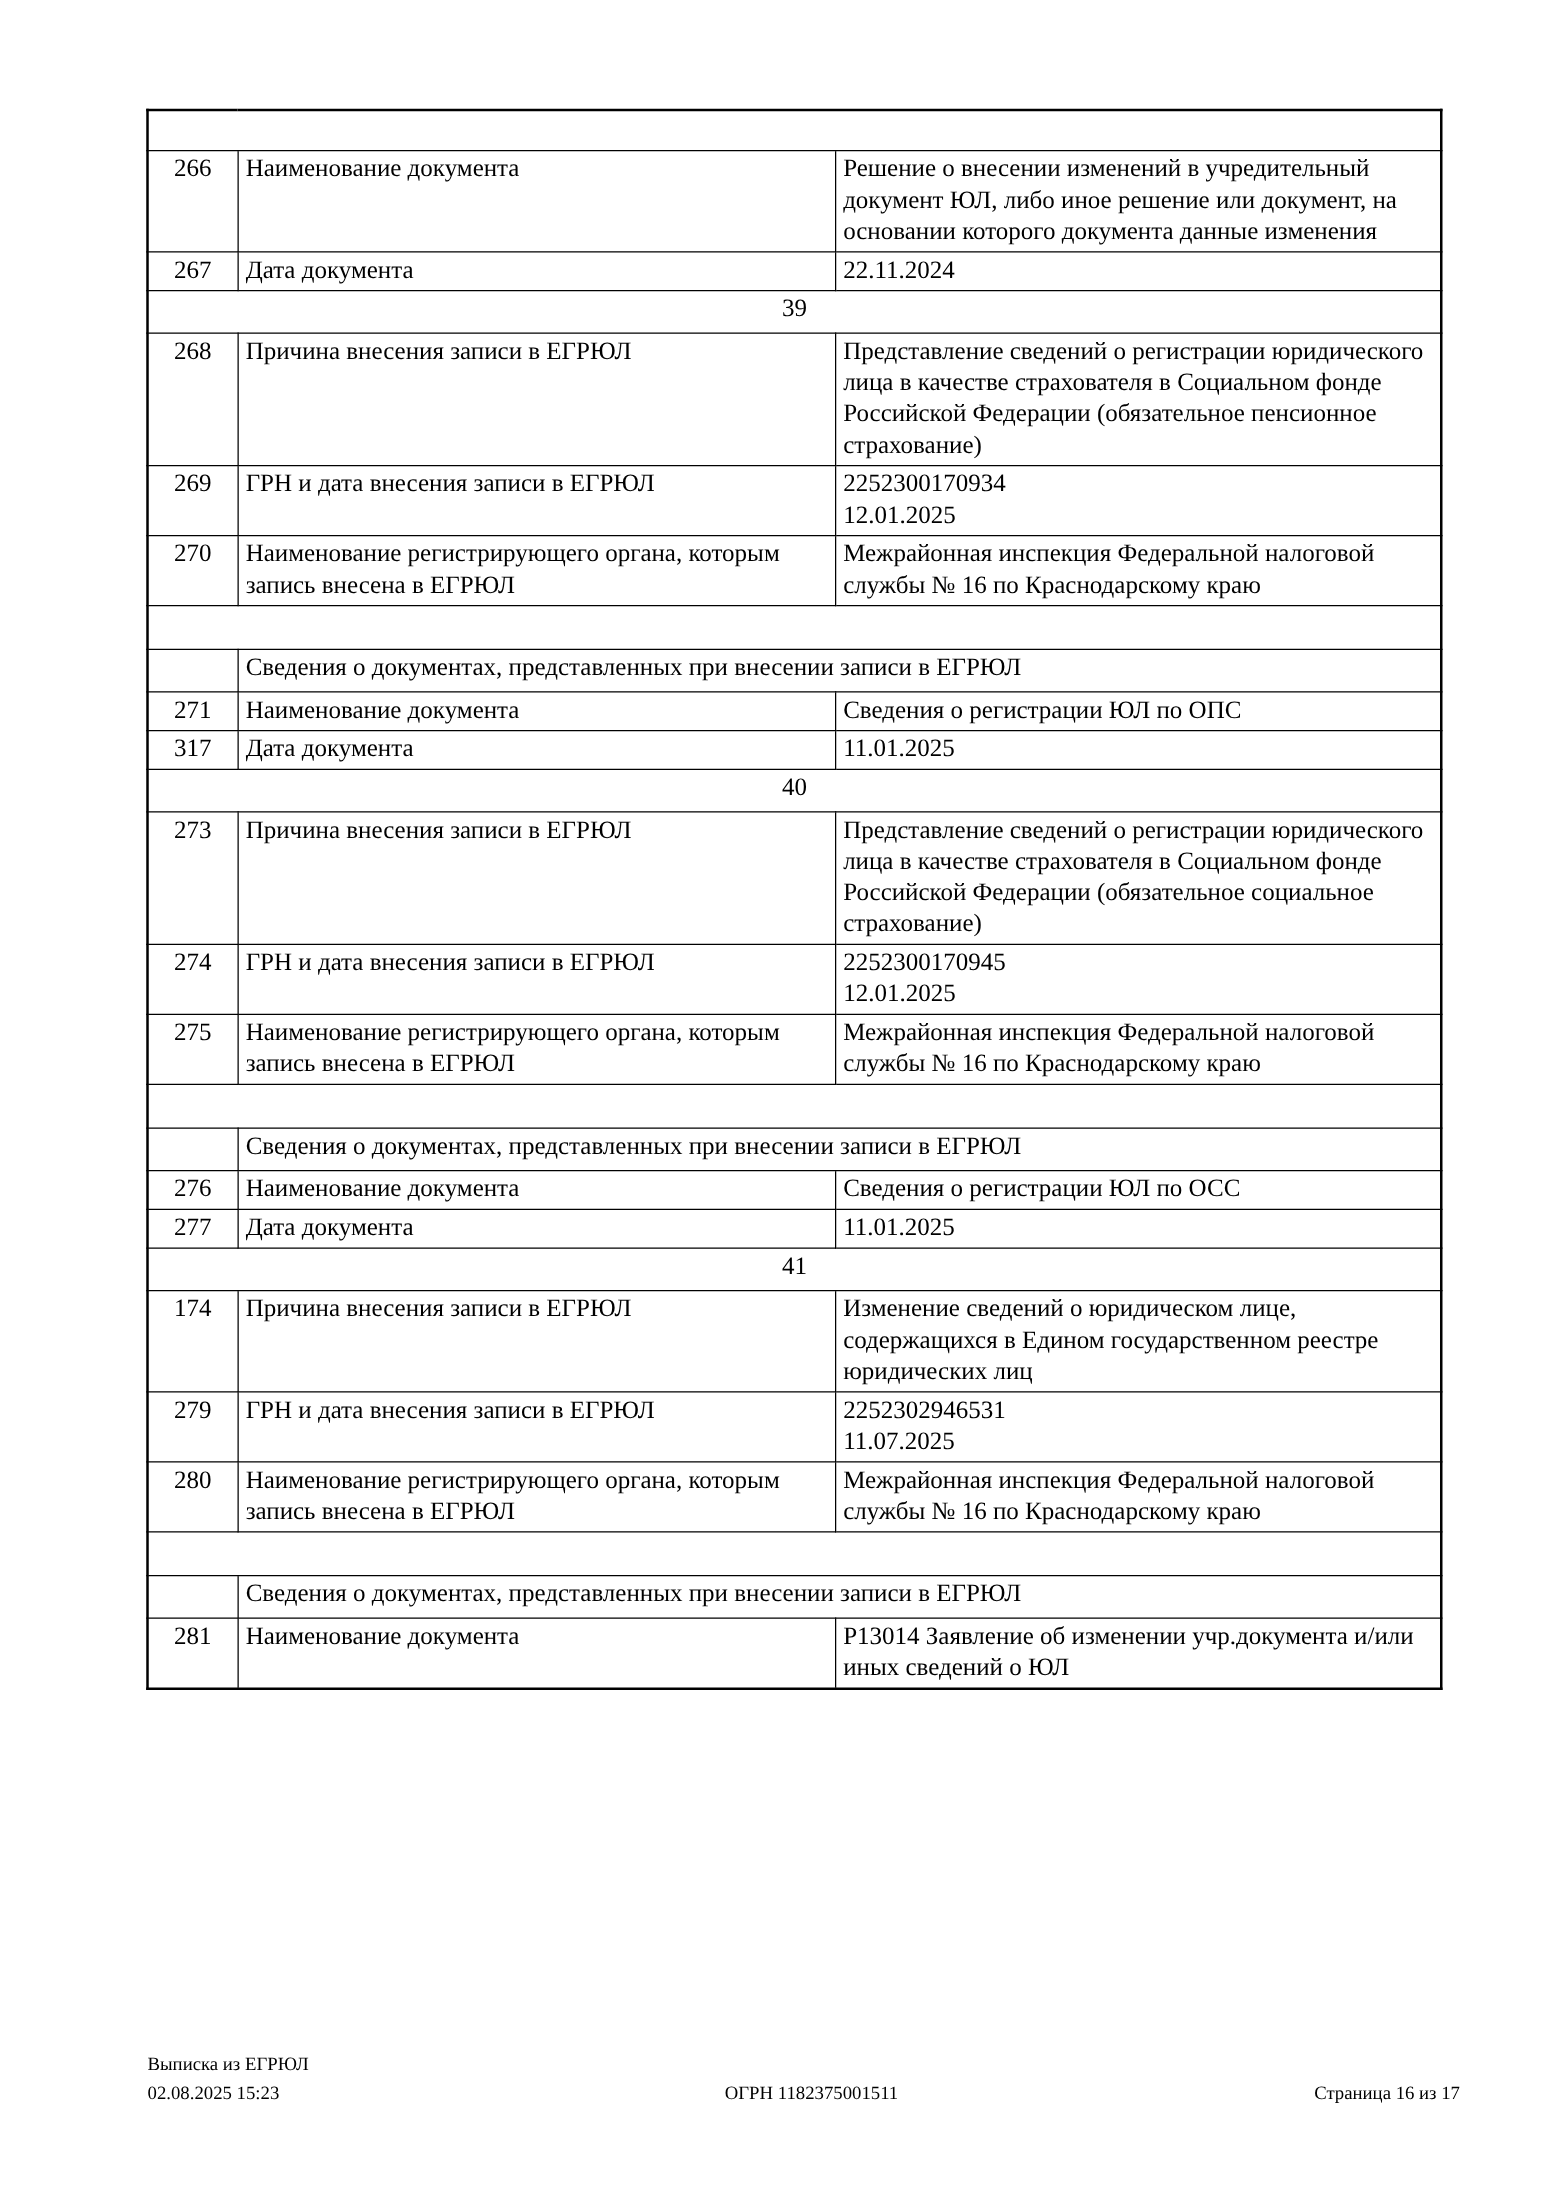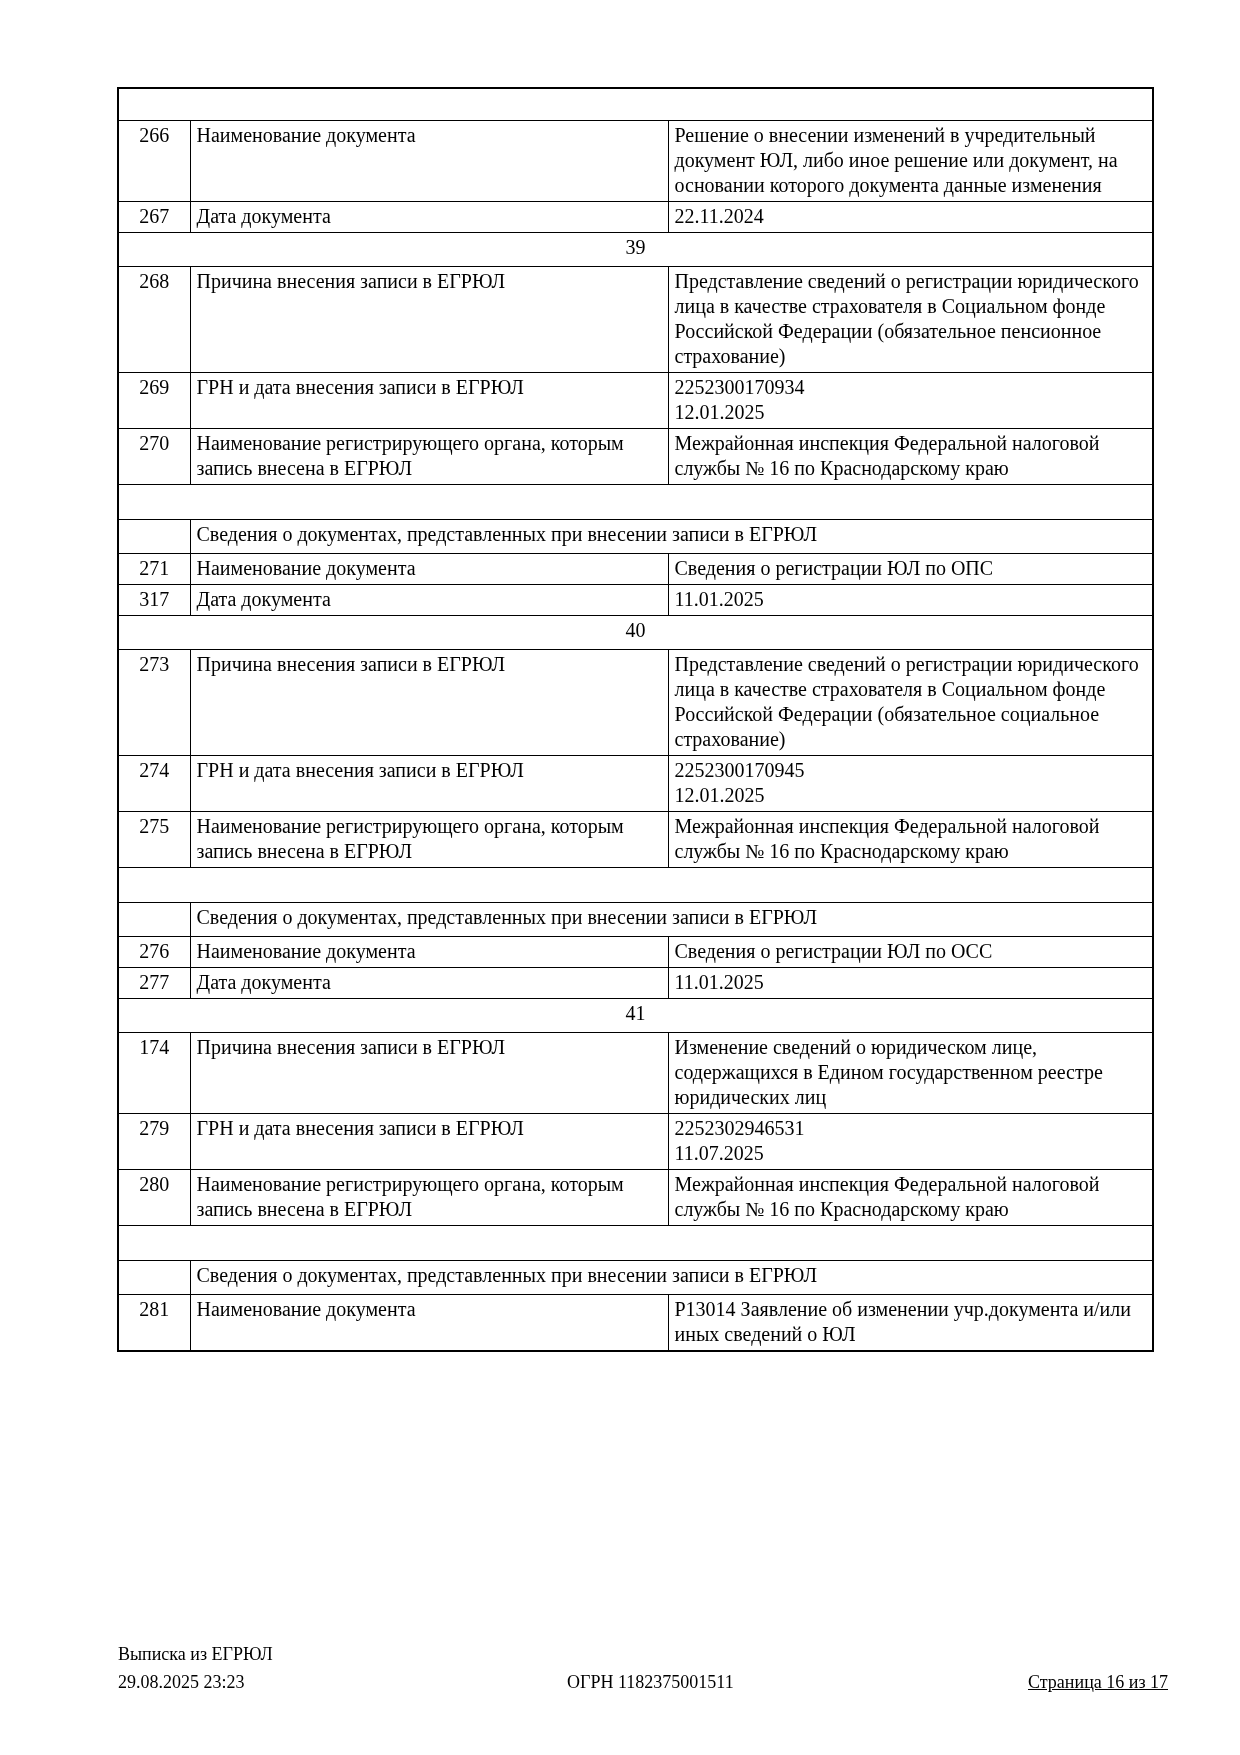--- a/index.html
+++ b/index.html
@@ -49,26 +49,26 @@
   }
   .doc-table tr.r-subheader td { height: 28px; }
   .footer {
     position: absolute;
     left: 118px;
     top: 1641px;
     width: 1050px;
     display: flex;
     justify-content: space-between;
     align-items: flex-end;
-    font-size: 18px;
+    font-size: 15px;
     line-height: 1.55;
   }
   .footer .f-left { text-align: left; }
   .footer .f-center { text-align: right; }
-  .footer .f-right { text-align: center; text-decoration: underline; }
+  .footer .f-right { text-align: center; }
 </style>
 </head>
 <body>
 
 <table class="doc-table">
   <colgroup>
       <col class="c-num">
       <col class="c-label">
       <col class="c-value">
     </colgroup>
@@ -201,17 +201,17 @@
       <td class="num">281</td>
       <td>Наименование документа</td>
       <td class="val">Р13014 Заявление об изменении учр.документа и/или иных сведений о ЮЛ</td>
     </tr>
   </tbody>
 </table>
 
 <div class="footer">
   <div class="f-left">
     <div>Выписка из ЕГРЮЛ</div>
-    <div>29.08.2025 23:23</div>
+    <div>02.08.2025 15:23</div>
   </div>
   <div class="f-center">ОГРН 1182375001511</div>
   <div class="f-right">Страница 16 из 17</div>
 </div>
 
 </body></html>

